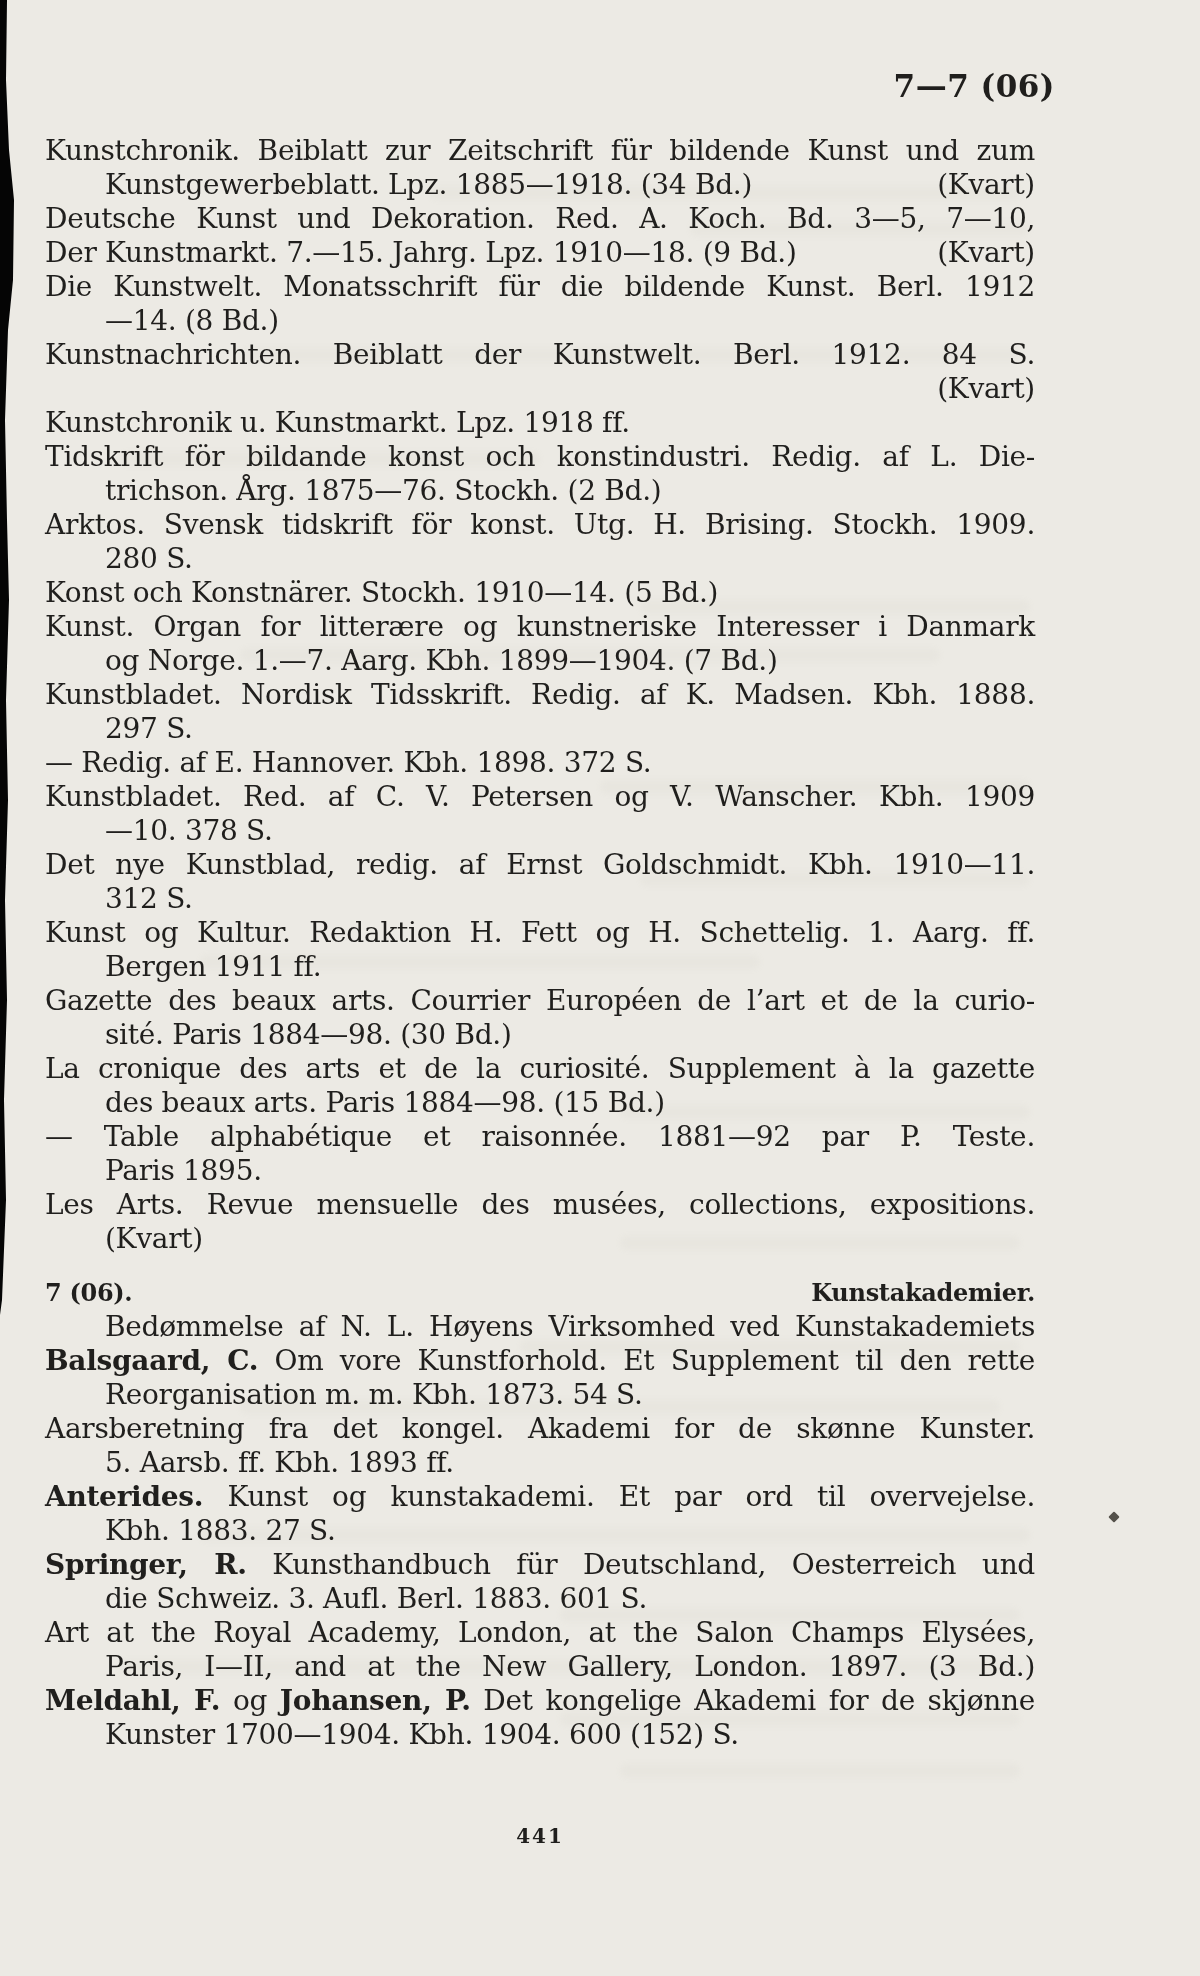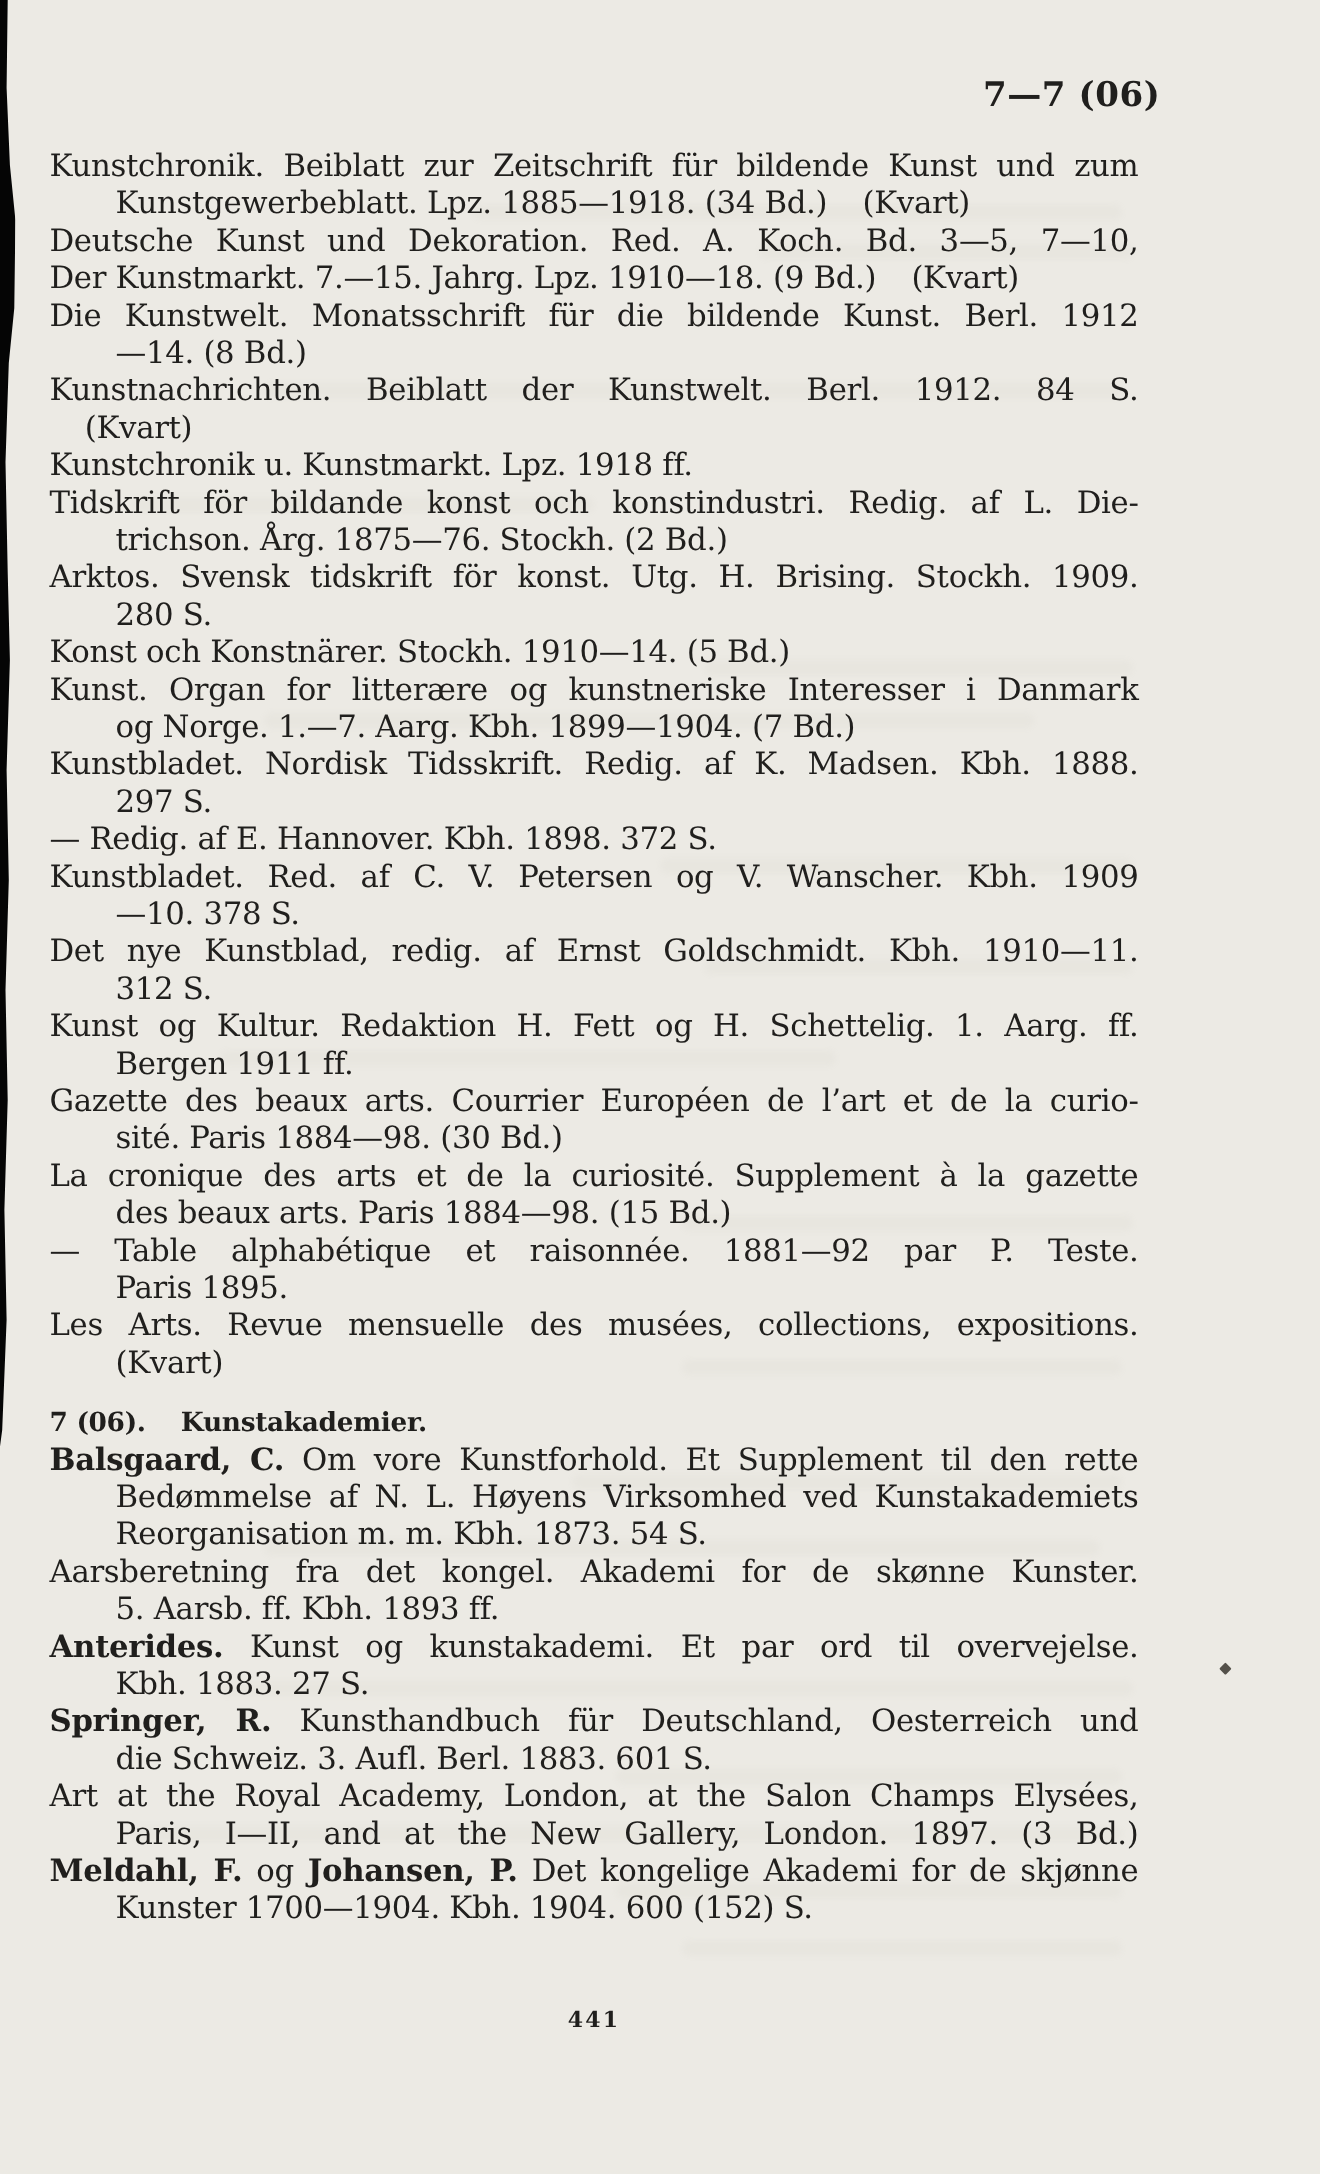--- a/index.html
+++ b/index.html
@@ -30,21 +30,21 @@
     position:absolute;top:68px;right:145px;
     font-weight:bold;font-size:31px;letter-spacing:.5px;
   }
   .text-block{
     position:absolute;top:134px;left:45px;width:990px;
     font-size:28px;letter-spacing:-0.3px;
   }
   .line{height:34px;line-height:34px;}
   .line.ind{padding-left:60px;}
   .line.just{text-align:justify;text-align-last:justify;}
-  .line.flexline{display:flex;justify-content:flex-start;gap:32px;}
+  .line.flexline{display:flex;justify-content:space-between;}
   .line.head{font-weight:bold;font-size:24px;margin-top:20px;}
   .b{font-weight:bold;}
   .page-number{
     position:absolute;top:1824px;left:45px;width:990px;
     text-align:center;font-weight:bold;font-size:20px;letter-spacing:2px;
   }
   .speck{
     position:absolute;top:1513px;left:1110px;width:8px;height:8px;
     background:#3a362f;transform:rotate(45deg);border-radius:1px;opacity:.85;
   }
@@ -119,22 +119,22 @@
     <div class="line just"><span><span>—  Table alphabétique et raisonnée.  1881—92 par P. Teste.</span></span></div>
     <div class="line ind"><span><span>Paris 1895.</span></span></div>
     <div class="line just"><span><span>Les Arts.  Revue mensuelle des musées, collections, expositions.</span></span></div>
     <div class="line ind flexline">
       <span>(Kvart)</span>
     </div>
     <div class="line flexline head">
       <span><span class="b">7 (06).</span></span>
       <span class="b">Kunstakademier.</span>
     </div>
+    <div class="line ind just"><span><span>Bedømmelse af N. L. Høyens Virksomhed ved Kunstakademiets</span></span></div>
     <div class="line just"><span><span class="b">Balsgaard, C.</span><span>  Om vore Kunstforhold.  Et Supplement til den rette</span></span></div>
-    <div class="line ind just"><span><span>Bedømmelse af N. L. Høyens Virksomhed ved Kunstakademiets</span></span></div>
     <div class="line ind"><span><span>Reorganisation m. m.  Kbh.  1873.  54 S.</span></span></div>
     <div class="line just"><span><span>Aarsberetning fra det kongel.  Akademi for de skønne Kunster.</span></span></div>
     <div class="line ind"><span><span>5. Aarsb. ff.  Kbh.  1893 ff.</span></span></div>
     <div class="line just"><span><span class="b">Anterides.</span><span>  Kunst og kunstakademi.  Et par ord til overvejelse.</span></span></div>
     <div class="line ind"><span><span>Kbh.  1883.  27 S.</span></span></div>
     <div class="line just"><span><span class="b">Springer, R.</span><span>  Kunsthandbuch für Deutschland, Oesterreich und</span></span></div>
     <div class="line ind"><span><span>die Schweiz.  3. Aufl.  Berl.  1883.  601 S.</span></span></div>
     <div class="line just"><span><span>Art at the Royal Academy, London, at the Salon Champs Elysées,</span></span></div>
     <div class="line ind just"><span><span>Paris, I—II, and at the New Gallery, London.  1897.  (3 Bd.)</span></span></div>
     <div class="line just"><span><span class="b">Meldahl, F.</span><span> og </span><span class="b">Johansen, P.</span><span> Det kongelige Akademi for de skjønne</span></span></div>

